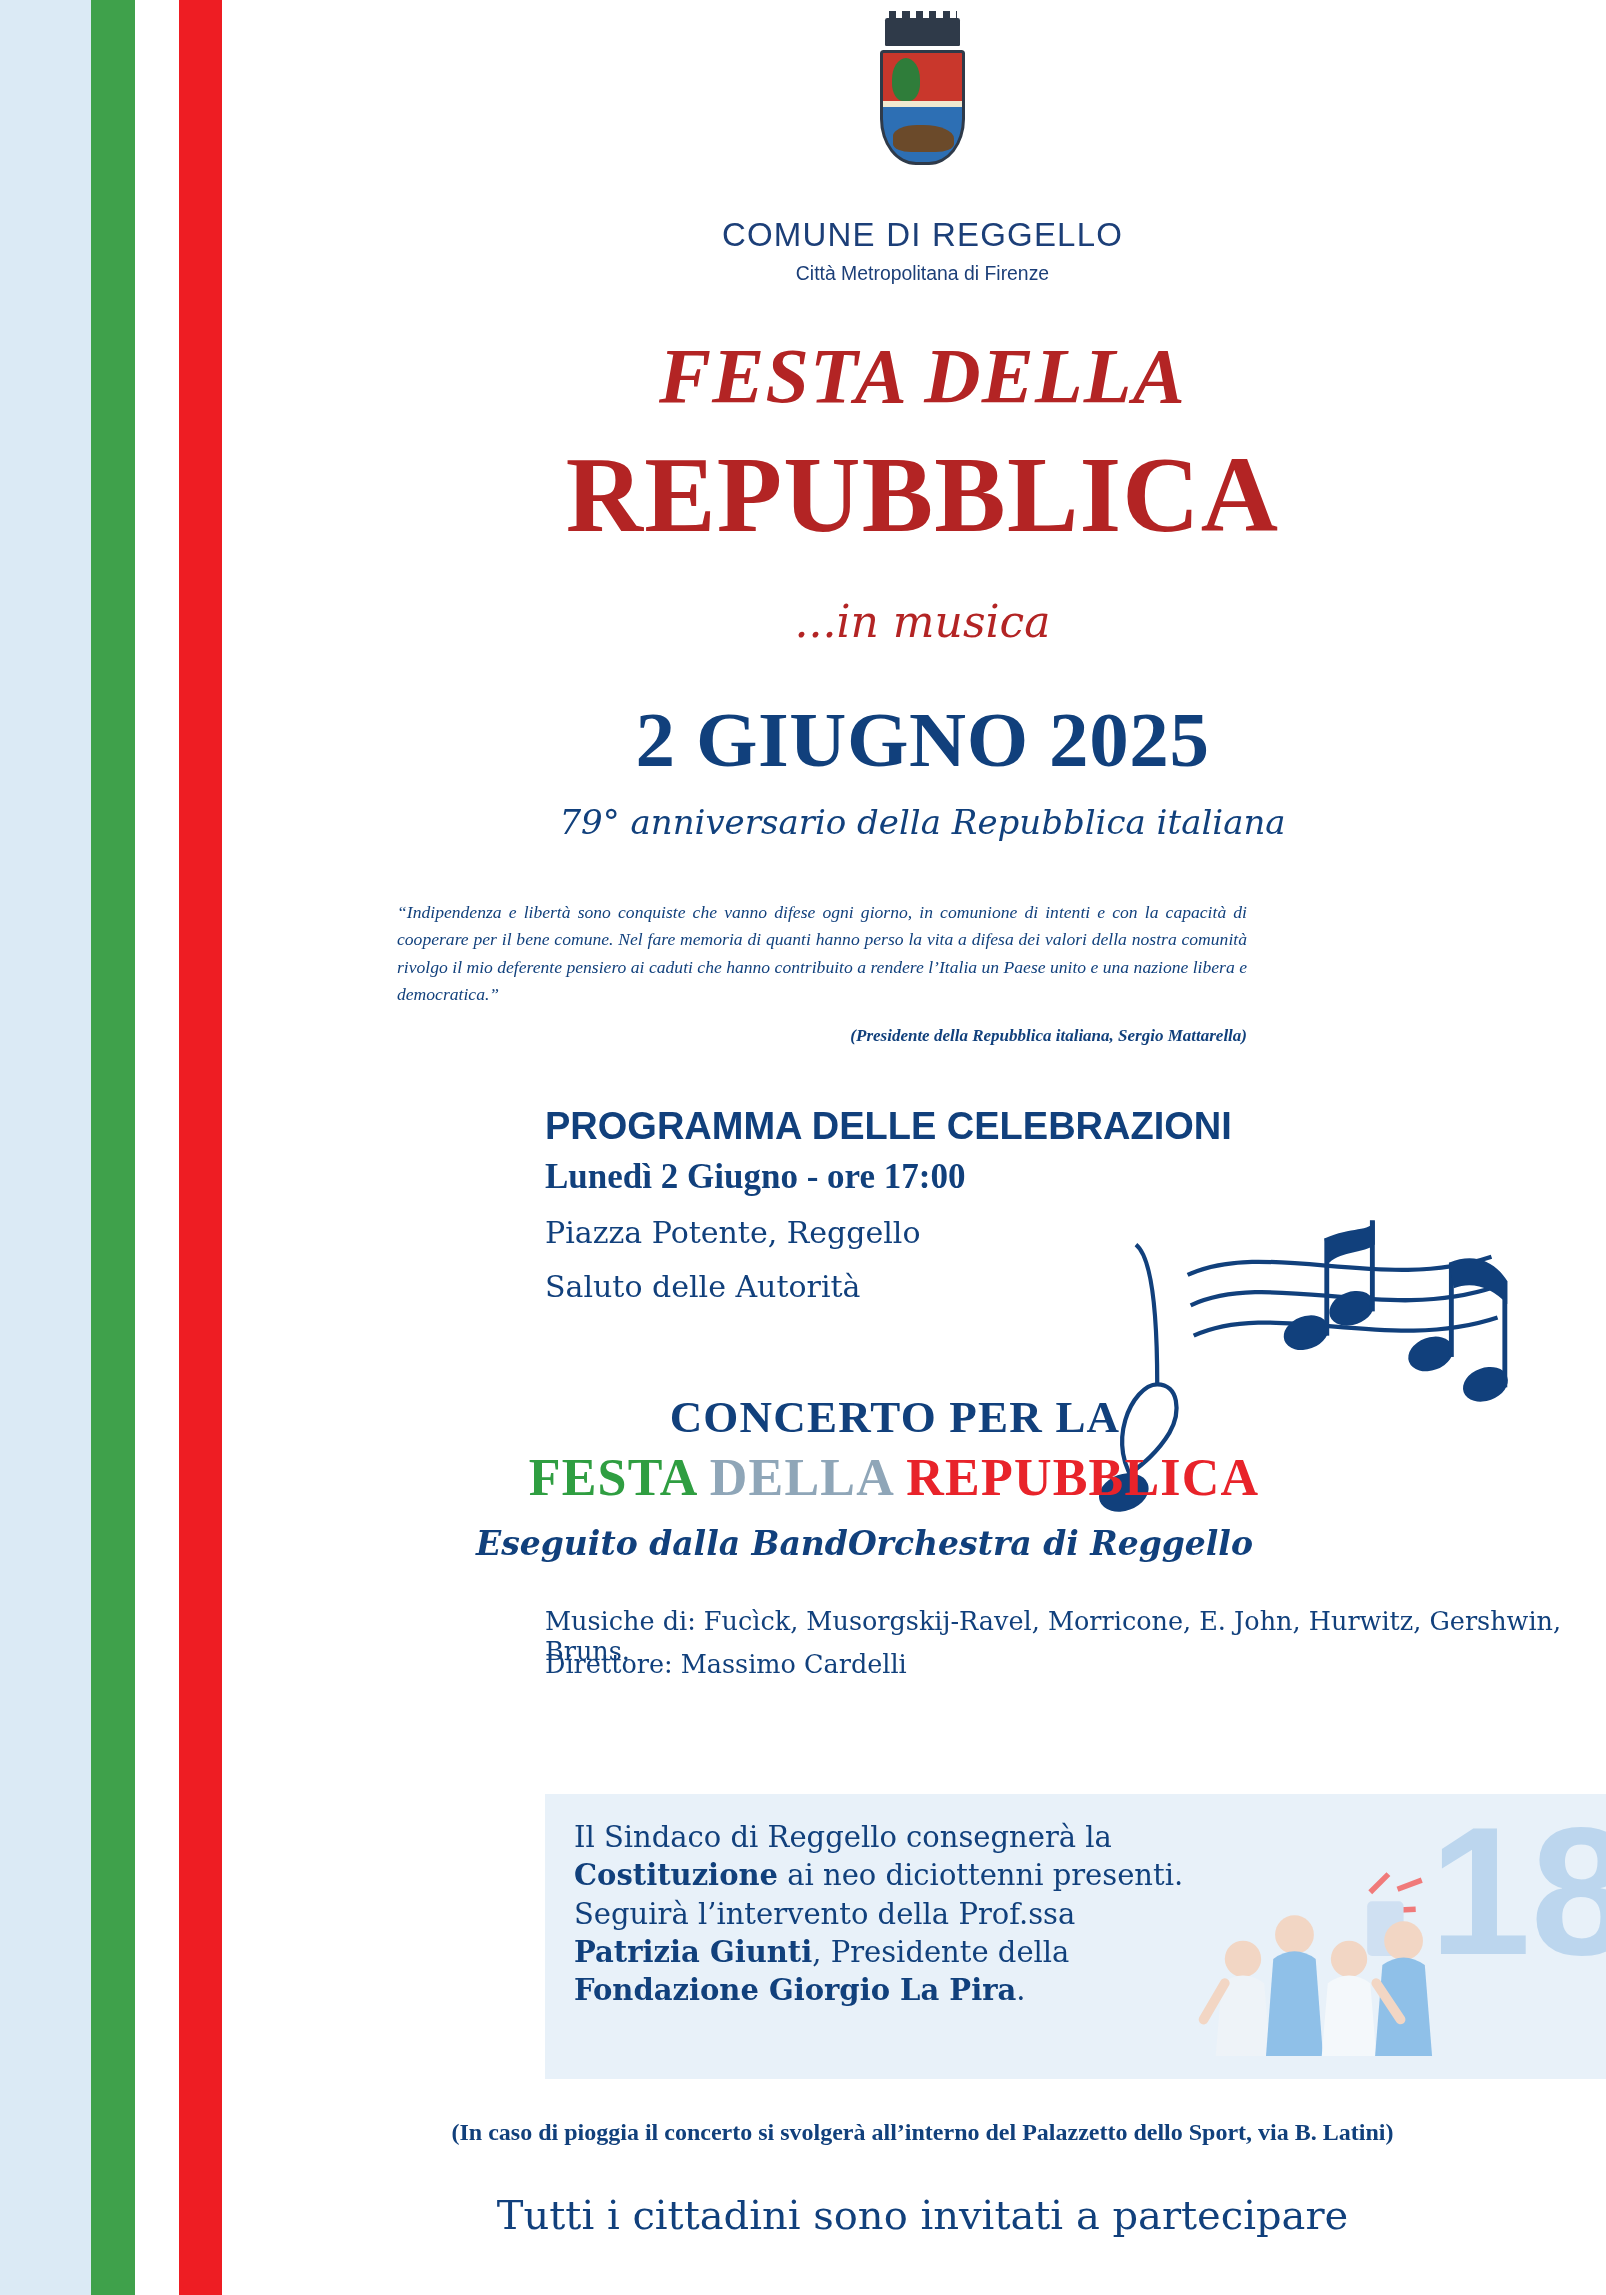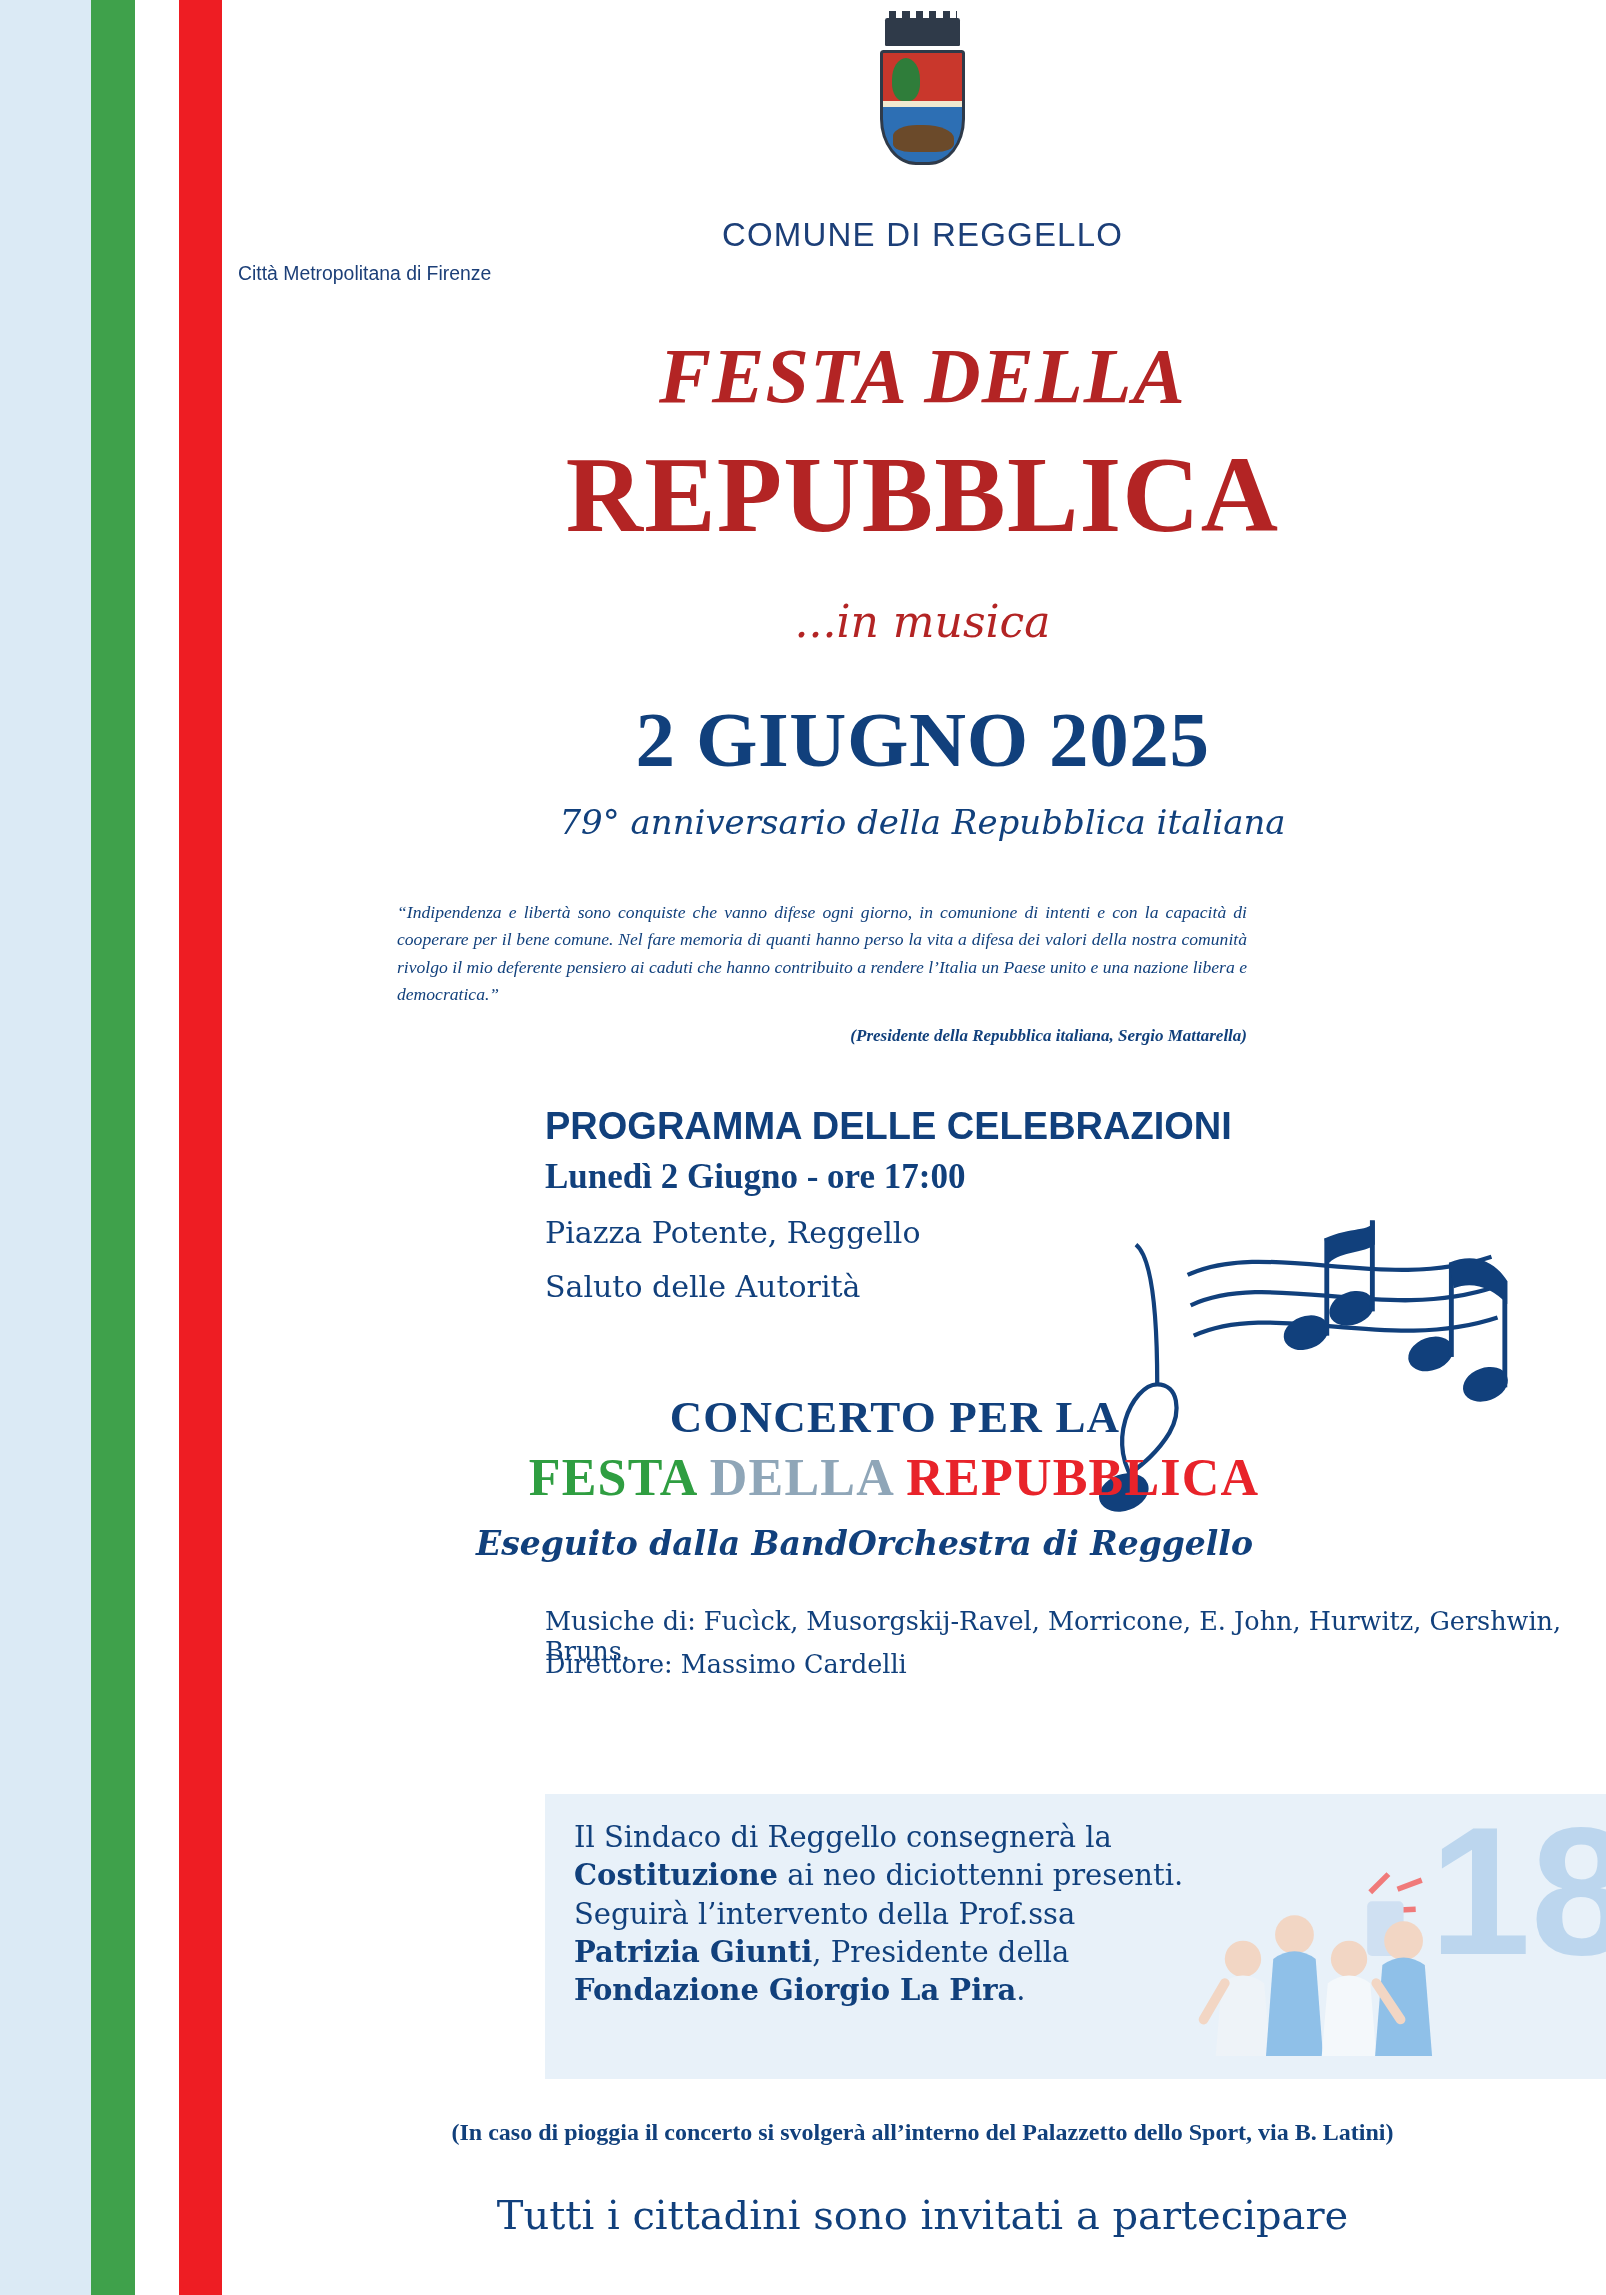--- a/index.html
+++ b/index.html
@@ -117,20 +117,21 @@
     text-align: center;
     font-family: "Liberation Sans", sans-serif;
     font-size: 33px;
     letter-spacing: 1.2px;
     color: #1c3f78;
   }
   .comune-sub {
     position: absolute;
     left: 0; right: 0;
     top: 262px;
+    text-align: center;
     font-family: "Liberation Sans", sans-serif;
     font-size: 19.4px;
     color: #1c3f78;
   }
 
   .festa-della {
     position: absolute;
     left: 0; right: 0;
     top: 331px;
     text-align: center;

